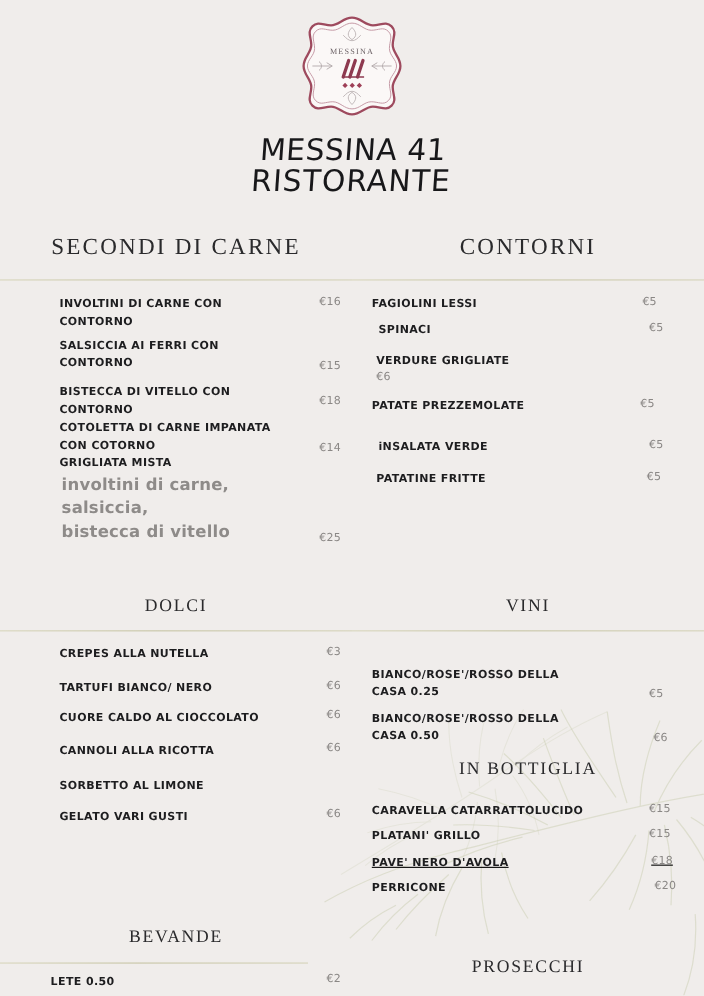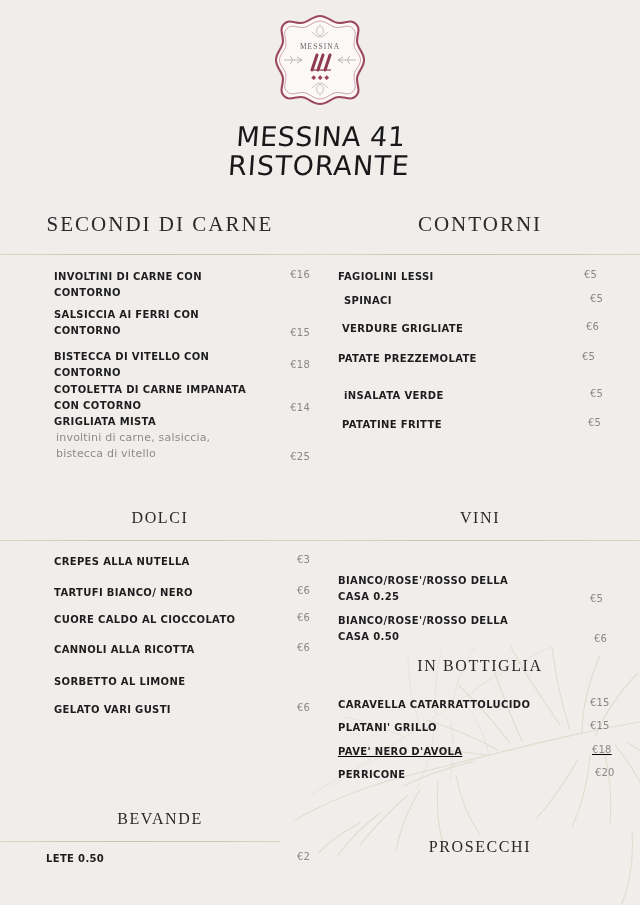--- a/index.html
+++ b/index.html
@@ -122,22 +122,22 @@
     font-family: "DejaVu Sans", sans-serif;
     font-weight: bold;
     font-size: 10px;
     letter-spacing: 0.35px;
     color: #1d1d1f;
     line-height: 1.55;
     text-transform: none;
   }
   .item-desc {
     display: block;
-    font-weight: normal;
-    font-size: 11px;
+    font-weight: bold;
+    font-size: 15px;
     letter-spacing: 0.2px;
     color: #8e8b89;
     line-height: 1.45;
     padding-left: 2px;
   }
   .item-price {
     font-family: "DejaVu Sans", sans-serif;
     font-size: 10px;
     color: #8a8785;
     letter-spacing: 0.2px;
@@ -296,21 +296,21 @@
       <hr class="rule">
       <ul class="items" style="padding-top:14px;">
         <li class="item" style="padding-bottom:8px;">
           <span class="item-name">FAGIOLINI LESSI</span>
           <span class="item-price">€5</span>
         </li>
         <li class="item" style="padding-bottom:13px;padding-left:6px;">
           <span class="item-name">SPINACI</span>
           <span class="item-price" style="margin-right:-6px;">€5</span>
         </li>
-        <li class="item" style="padding-bottom:14px;padding-left:4px;">
+        <li class="item" style="padding-bottom:14px;padding-left:4px;flex-direction:column;">
           <span class="item-name">VERDURE GRIGLIATE</span>
           <span class="item-price" style="margin-right:-2px;">€6</span>
         </li>
         <li class="item" style="padding-bottom:22px;">
           <span class="item-name">PATATE PREZZEMOLATE</span>
           <span class="item-price" style="margin-right:2px;">€5</span>
         </li>
         <li class="item" style="padding-bottom:13px;padding-left:6px;">
           <span class="item-name">iNSALATA  VERDE</span>
           <span class="item-price" style="margin-right:-6px;">€5</span>

